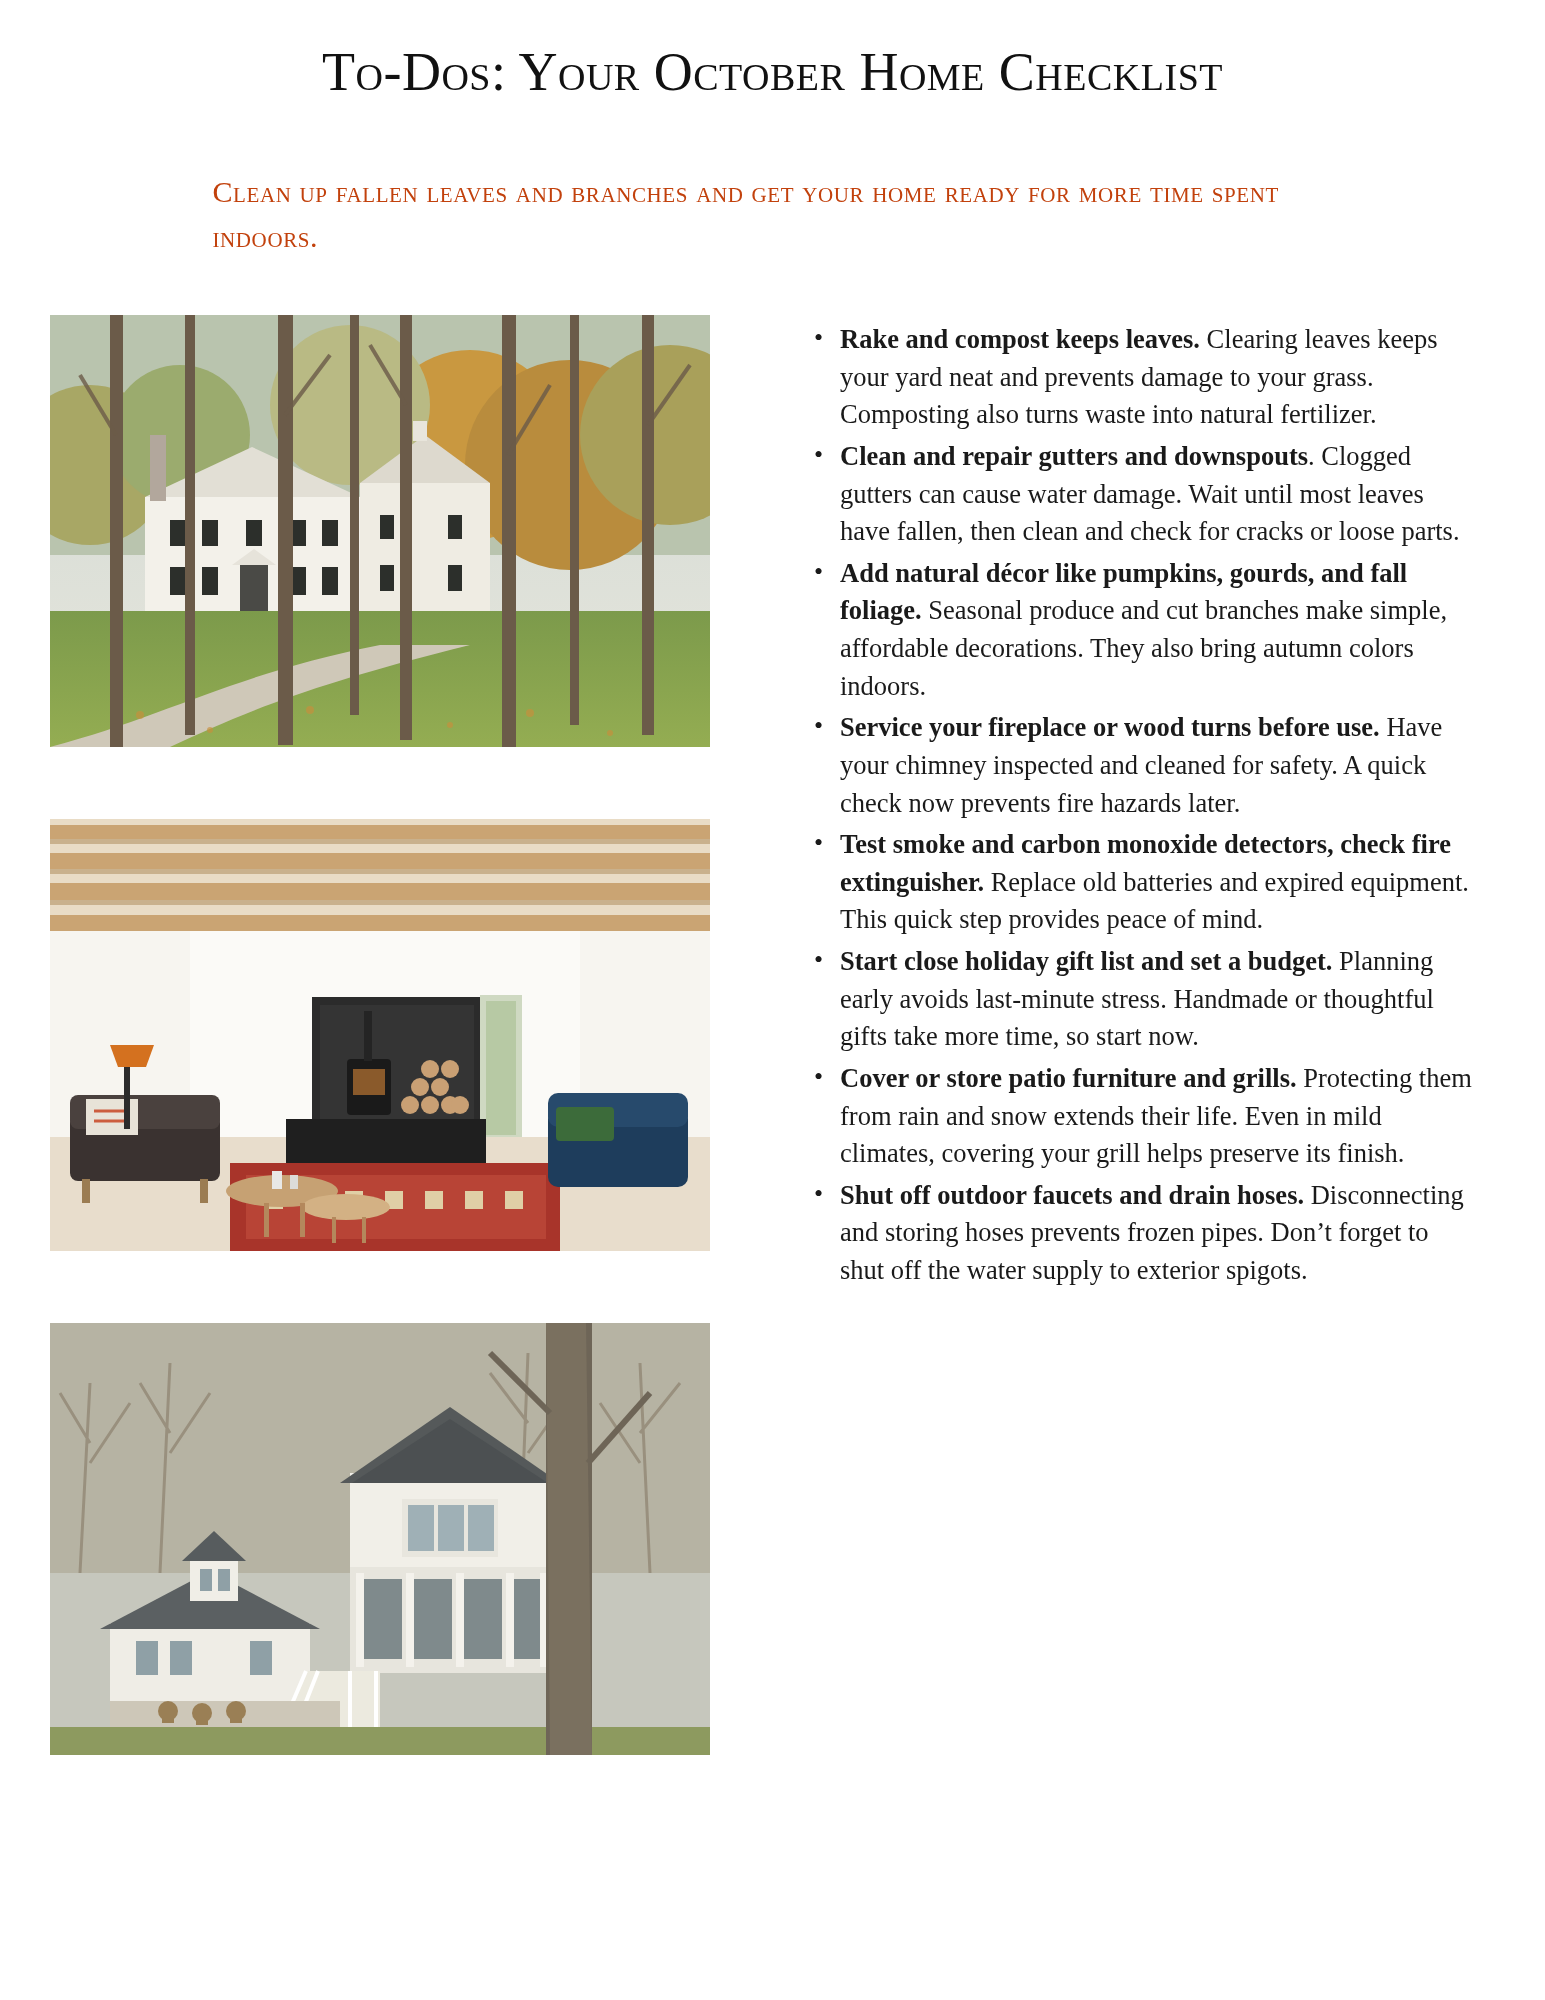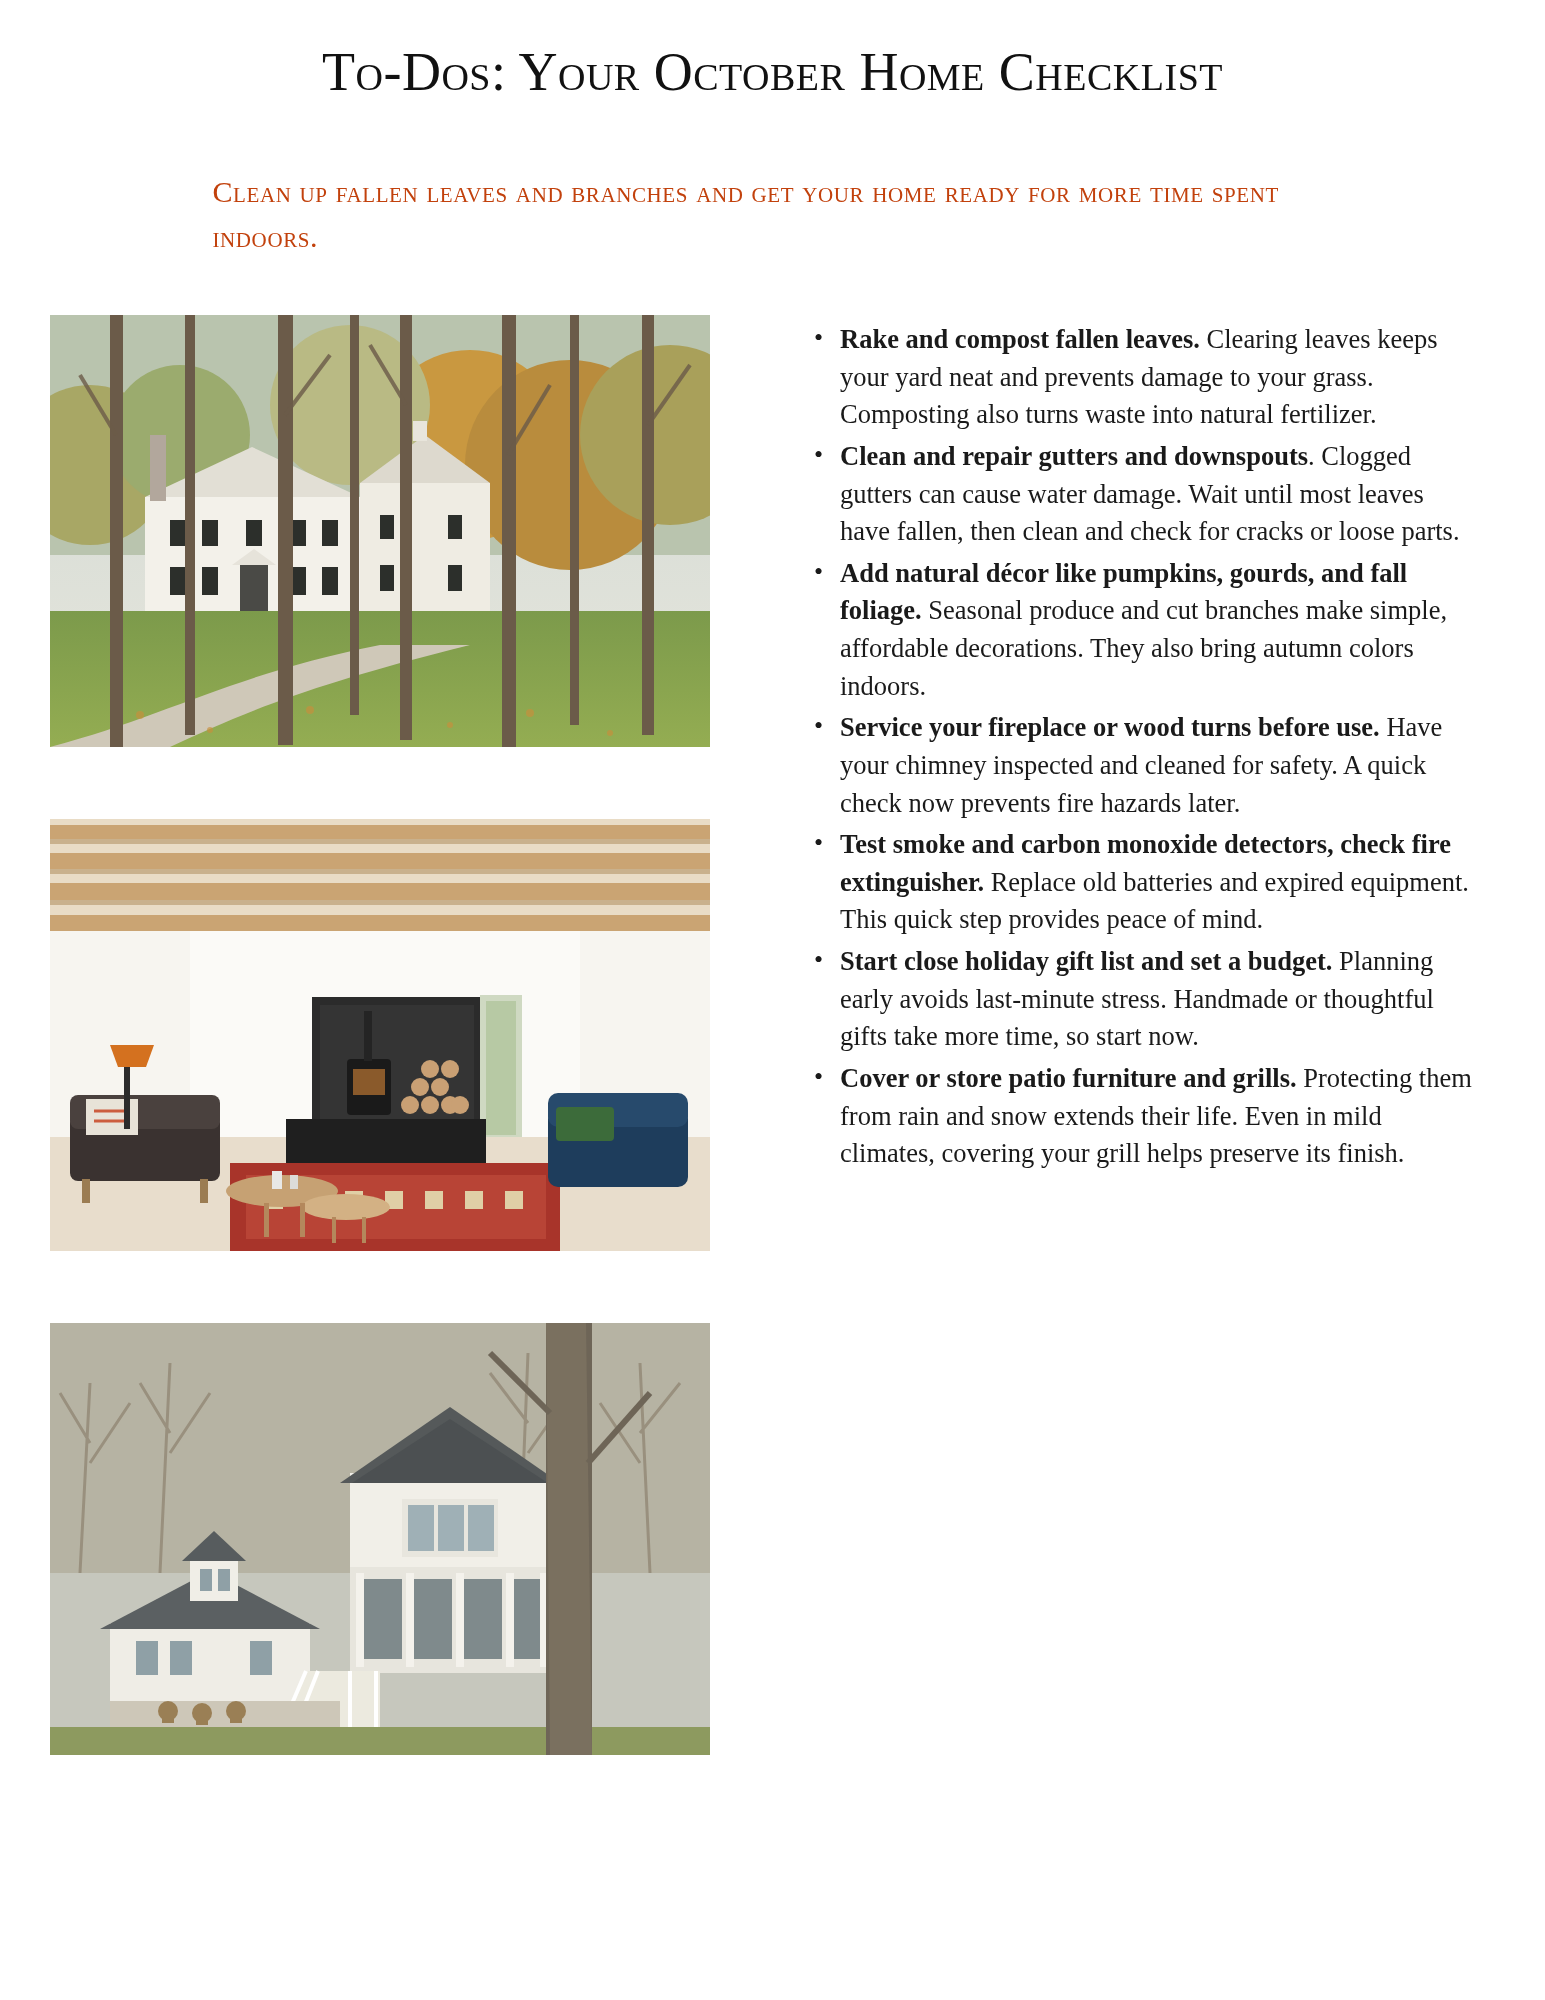--- a/index.html
+++ b/index.html
@@ -343,24 +343,25 @@
             <path d="M500 90 L 440 30"></path>
               <path d="M538 140 L 600 70"></path>
           </g>
         </svg>
       </div>
 
     </div>
 
     <div class="col-list">
       <ul class="checklist">
-        <li><b>Rake and compost fallen leaves.</b><span> Clearing leaves keeps your yard neat and prevents damage to your grass. Composting also turns waste into natural fertilizer.</span></li>
+        <li><b>Rake and compost keeps leaves.</b><span> Clearing leaves keeps your yard neat and prevents damage to your grass. Composting also turns waste into natural fertilizer.</span></li>
         <li><b>Clean and repair gutters and downspouts</b><span>. Clogged gutters can cause water damage. Wait until most leaves have fallen, then clean and check for cracks or loose parts.</span></li>
         <li><b>Add natural décor like pumpkins, gourds, and fall foliage.</b><span> Seasonal produce and cut branches make simple, affordable decorations. They also bring autumn colors indoors.</span></li>
         <li><b>Service your fireplace or wood turns before use.</b><span> Have your chimney inspected and cleaned for safety. A quick check now prevents fire hazards later.</span></li>
         <li><b>Test smoke and carbon monoxide detectors, check fire extinguisher.</b><span> Replace old batteries and expired equipment. This quick step provides peace of mind.</span></li>
         <li><b>Start close holiday gift list and set a budget.</b><span> Planning early avoids last-minute stress. Handmade or thoughtful gifts take more time, so start now.</span></li>
         <li><b>Cover or store patio furniture and grills.</b><span> Protecting them from rain and snow extends their life. Even in mild climates, covering your grill helps preserve its finish.</span></li>
+        <li><b>Shut off outdoor faucets and drain hoses.</b><span> Disconnecting and storing hoses prevents frozen pipes. Don’t forget to shut off the water supply to exterior spigots.</span></li>
       </ul>
     </div>
 
   </div>
 </div>
 
 </body></html>

